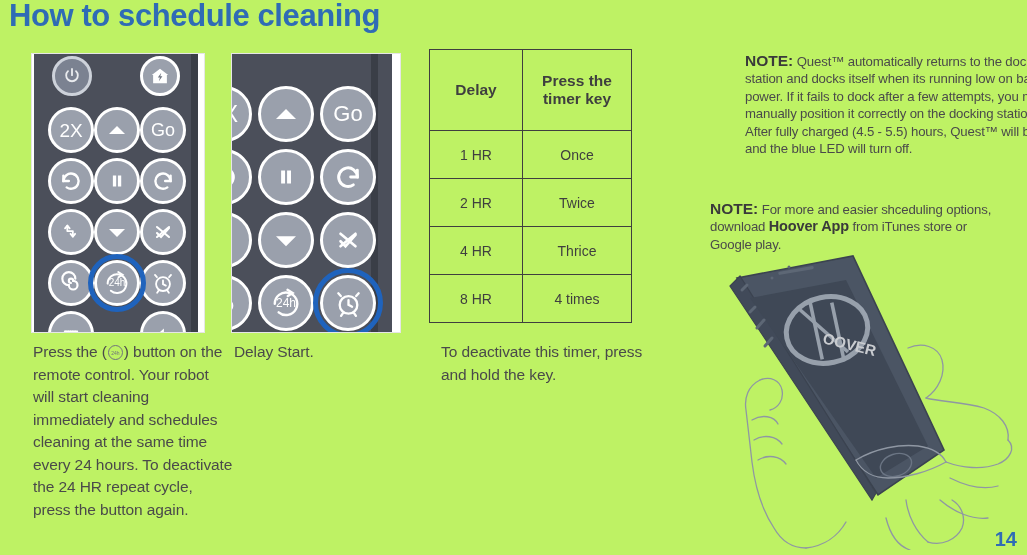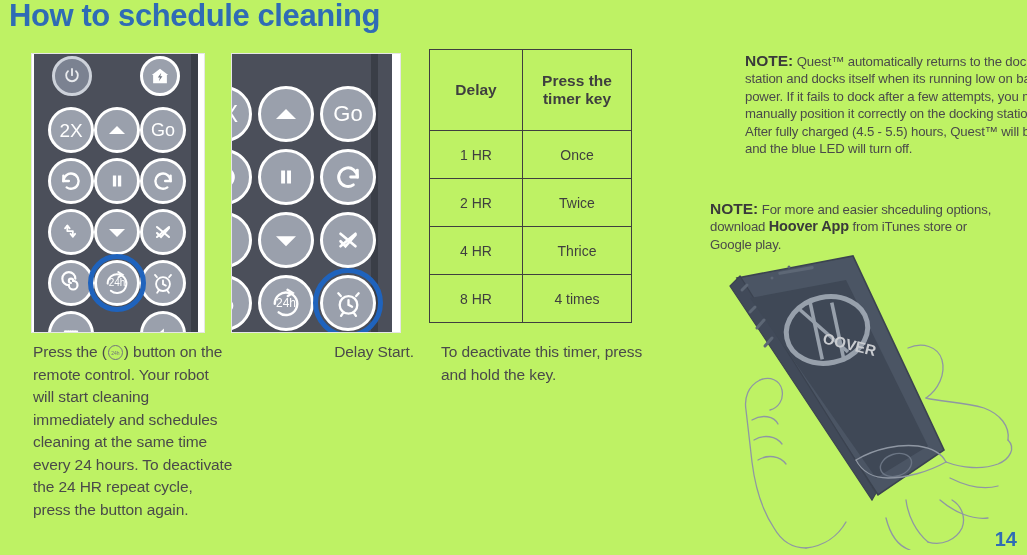--- a/index.html
+++ b/index.html
@@ -86,21 +86,21 @@
 
   
   .caption {
     position: absolute;
     color: #4a4a4a;
     font-size: 15.5px;
     line-height: 22.5px;
     letter-spacing: -0.1px;
   }
   #caption-1 { left: 33px; top: 341px; width: 200px; }
-  #caption-2 { left: 234px; top: 341px; width: 180px; text-align: right; }
+  #caption-2 { left: 234px; top: 341px; width: 180px; }
   #caption-3 { left: 441px; top: 341px; width: 210px; }
 
   .inline-24h {
     display: inline-block;
     vertical-align: -3px;
     width: 15px; height: 15px;
     border-radius: 50%;
     border: 1.3px solid #6f737c;
     position: relative;
     margin: 0 1px;

